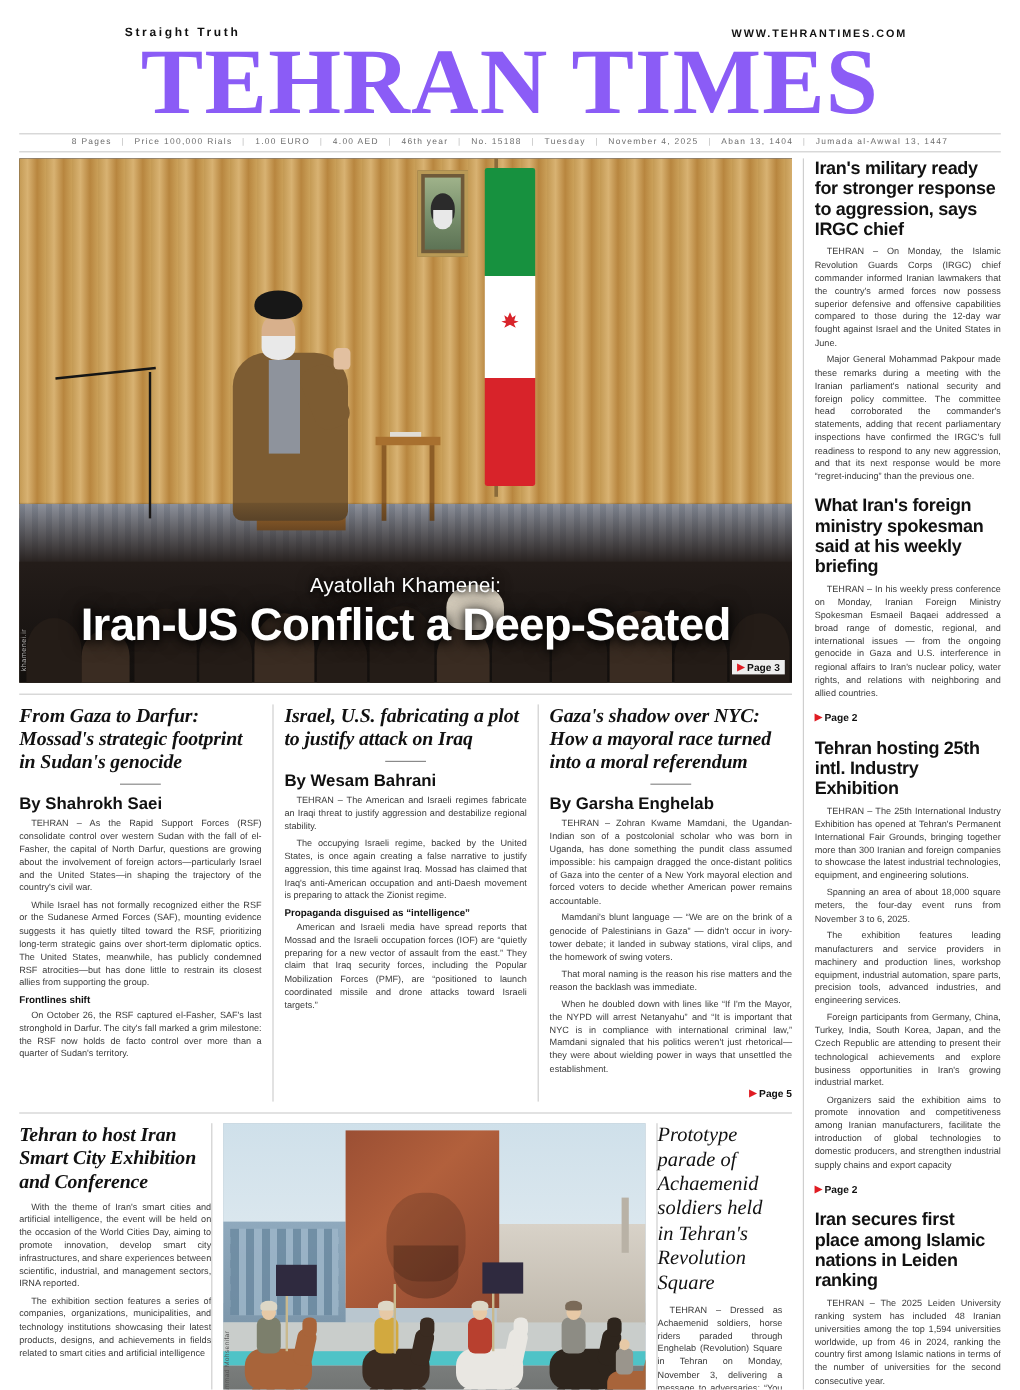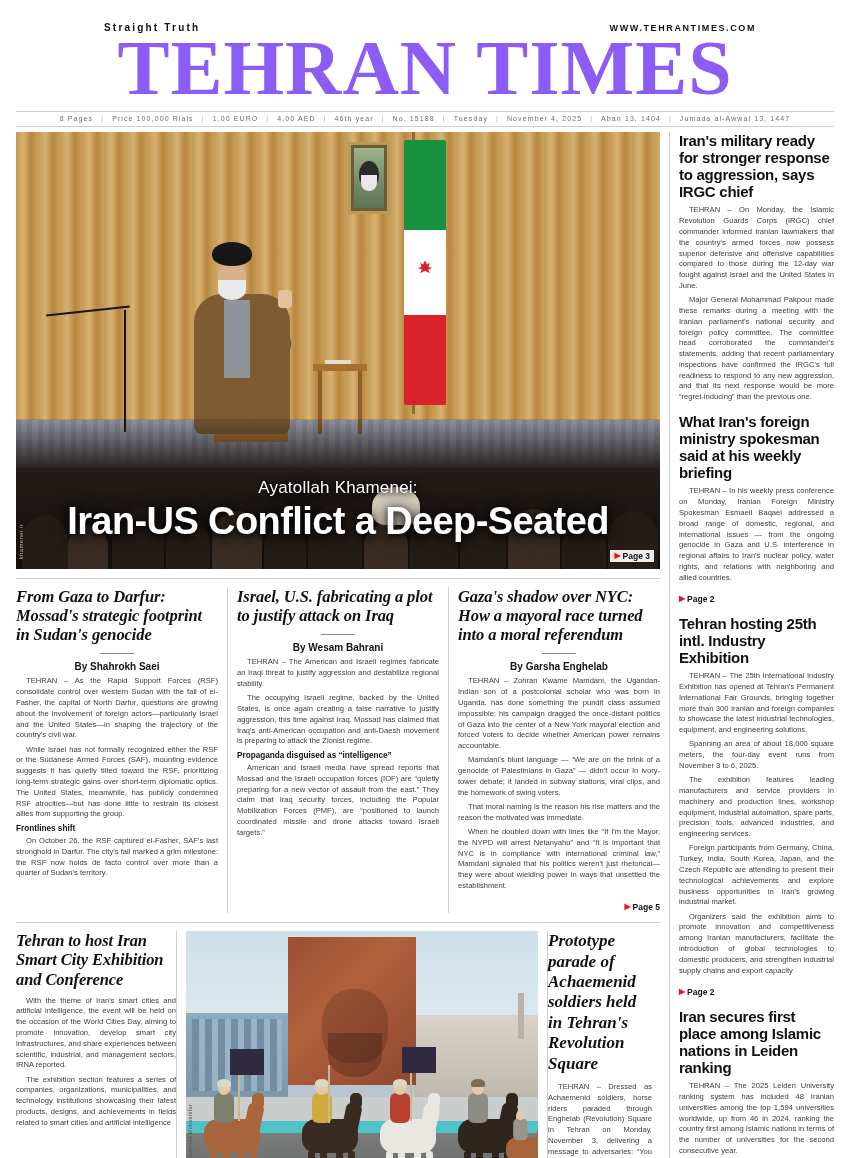--- a/index.html
+++ b/index.html
@@ -114,21 +114,21 @@
 
   
   .band { display: flex; margin-top: 9px; border-top: 1px solid #cfcfcf; padding-top: 8px; }
   .band-col { flex: 1; padding: 0 9px; }
   .band-col:first-child { padding-left: 0; }
   .band-col:last-child { padding-right: 0; }
   .band-div { width: 1px; background: #cfcfcf; }
   .feat-head { font-family: "Liberation Serif", serif; font-style: italic; font-weight: 700;
                font-size: 16.5px; line-height: 1.16; color: #111; letter-spacing: -.1px; }
   .rule-short { width: 34px; border-top: 1px solid #8a8a8a; margin: 9px auto 7px; }
-  .byline { text-align: center; font-size: 10px; font-weight: 700; color: #111;
+  .byline { text-align: left; font-size: 14px; font-weight: 700; color: #111;
             margin-bottom: 4px; }
   .ptext { font-size: 7.6px; line-height: 1.42; color: #3b3b3b; text-align: justify;
            text-indent: 10px; margin-bottom: 3.5px; }
   .subhead { font-size: 8.2px; font-weight: 700; color: #111; margin: 4px 0 3px; }
   .tag-right { text-align: right; margin-top: 2px; }
 
   
   .bottom { display: flex; margin-top: 9px; border-top: 1px solid #cfcfcf; padding-top: 8px; }
   .bot-left { width: 160px; }
   .bot-photo-wrap { position: relative; width: 352px; margin: 0 9px; }
@@ -166,21 +166,21 @@
   .leg { position: absolute; bottom: 0; width: 7px; height: 34px; border-radius: 3px; }
   .torso { position: absolute; bottom: 62px; left: 10px; width: 20px; height: 30px; border-radius: 6px; }
   .rhead { position: absolute; bottom: 90px; left: 14px; width: 12px; height: 13px;
            background: #e7c9a6; border-radius: 50%; }
   .helmet { position: absolute; bottom: 98px; left: 13px; width: 14px; height: 8px;
            background: #ddd7c6; border-radius: 50% 50% 20% 20%; }
   .banner { position: absolute; width: 34px; height: 26px; background: #2f2a3f; }
   .lance { position: absolute; width: 2px; height: 58px; background: #c9b98e; }
   .bot-credit { position: absolute; left: 1px; bottom: 6px; writing-mode: vertical-rl;
            transform: rotate(180deg); font-size: 5.5px; color: #555; letter-spacing: .3px; }
-  .bot-head { font-family: "Liberation Serif", serif; font-style: italic; font-weight: 700;
+  .bot-head { font-family: "Liberation Serif", serif; font-style: italic; font-weight: 400;
               font-size: 17px; line-height: 1.2; color: #111; }
 
   
   .side-head { font-size: 15px; font-weight: 700; line-height: 1.14; color: #111;
                letter-spacing: -.25px; margin-bottom: 5px; }
   .stext { font-size: 7.6px; line-height: 1.42; color: #3b3b3b; text-align: justify;
            text-indent: 10px; margin-bottom: 3.5px; }
   .side-block { margin-bottom: 10px; }
 </style>
 </head>
@@ -311,21 +311,21 @@
         </div>
 
         <div class="band-div"></div>
 
         <div class="band-col">
           <div class="feat-head">Gaza's shadow over NYC: How a mayoral race turned into a moral referendum</div>
           <div class="rule-short"></div>
           <div class="byline">By Garsha Enghelab</div>
           <p class="ptext">TEHRAN – Zohran Kwame Mamdani, the Ugandan-Indian son of a postcolonial scholar who was born in Uganda, has done something the pundit class assumed impossible: his campaign dragged the once-distant politics of Gaza into the center of a New York mayoral election and forced voters to decide whether American power remains accountable.</p>
           <p class="ptext">Mamdani's blunt language — “We are on the brink of a genocide of Palestinians in Gaza” — didn't occur in ivory-tower debate; it landed in subway stations, viral clips, and the homework of swing voters.</p>
-          <p class="ptext">That moral naming is the reason his rise matters and the reason the motivated was immediate.</p>
+          <p class="ptext">That moral naming is the reason his rise matters and the reason the backlash was immediate.</p>
           <p class="ptext">When he doubled down with lines like “If I'm the Mayor, the NYPD will arrest Netanyahu” and “It is important that NYC is in compliance with international criminal law,” Mamdani signaled that his politics weren't just rhetorical—they were about wielding power in ways that unsettled the establishment.</p>
           <div class="tag-right">
             <span class="page-tag">
               <span class="tri">▶</span>
               <span>Page 5</span>
             </span>
           </div>
         </div>
       </div>
 

